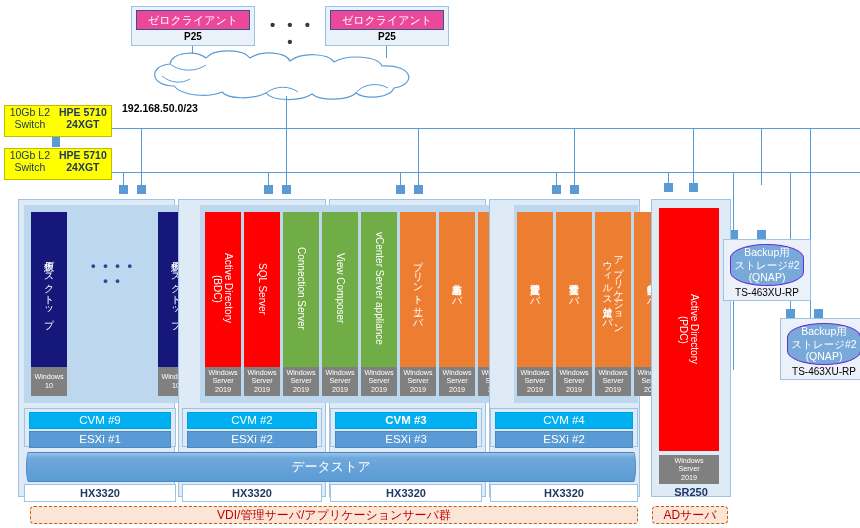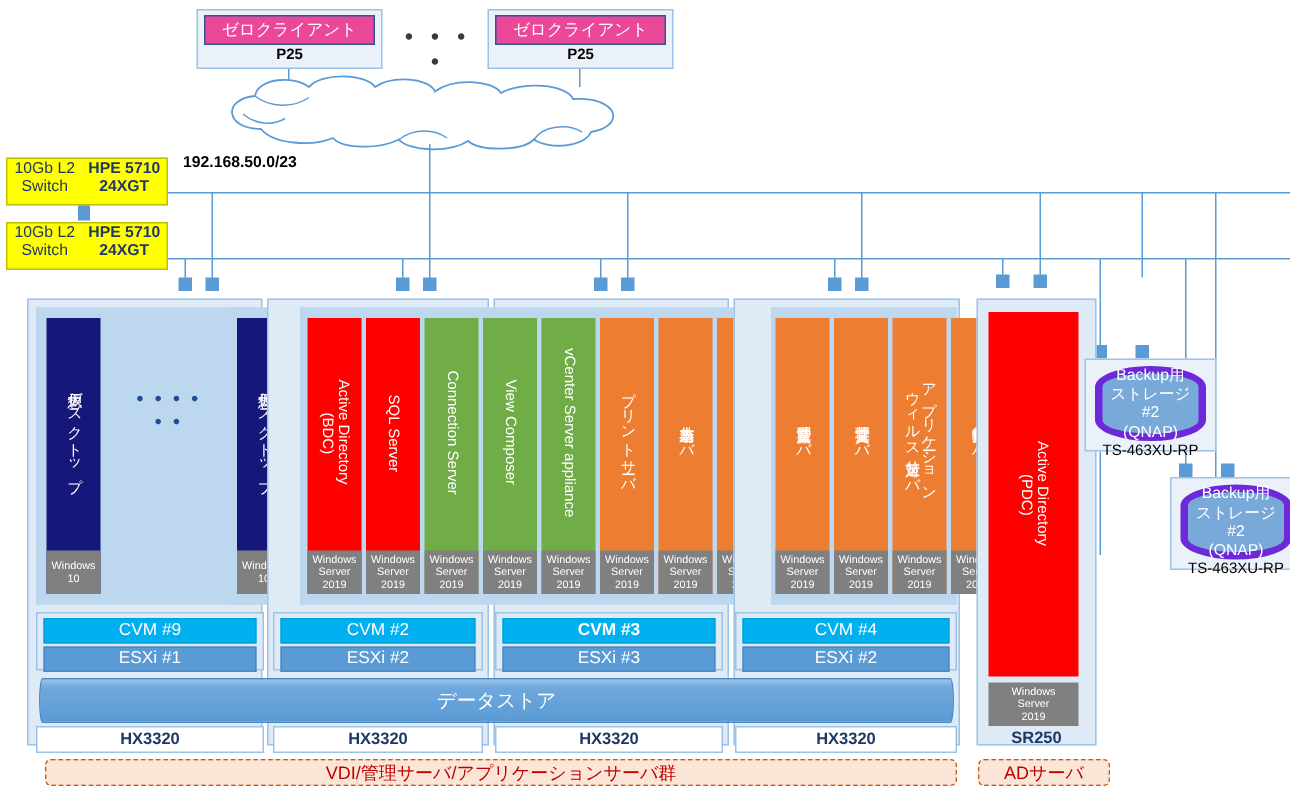--- a/index.html
+++ b/index.html
@@ -53,21 +53,21 @@
   .ds{background:linear-gradient(180deg,#9DC3E6 0%,#6FA8DC 18%,#5B9BD5 100%);
       border:1px solid #4A86C8;border-radius:4px/26px;
       color:#fff;font-size:13px;display:flex;align-items:center;
       justify-content:center;}
 
   .hxlbl{border:1px solid #9DC3E6;background:#fff;color:#1F3864;
          font-size:11px;font-weight:bold;text-align:center;line-height:16px;}
 
   
   .stgbox{border:1px solid #9DC3E6;background:#EAF1F9;text-align:center;}
-  .cyl{background:#78A9D8;border:5px solid #6d28d9;border-radius:50%/14px;
+  .cyl{background:#78A9D8;border:1px solid #6d28d9;border-radius:50%/14px;
        color:#fff;font-size:10.5px;line-height:12.5px;display:flex;
        align-items:center;justify-content:center;}
   .stglbl{font-size:10px;font-weight:normal;color:#000;line-height:12px;}
 
   
   .grp{border:1px dashed #C55A11;background:#FBE5D6;border-radius:4px;
        color:#C00000;font-size:12px;display:flex;align-items:center;
        justify-content:center;}
 </style>
 </head>
@@ -330,13 +330,13 @@
 <div class="abs stgbox" style="left:780px;top:318px;width:88px;height:62px;">
   <div class="cyl" style="margin:4px 6px 1px 6px;height:40px;flex-direction:column;">
     <div>Backup用</div>
     <div>ストレージ#2</div>
     <div>(QNAP)</div>
   </div>
   <div class="stglbl">TS-463XU-RP</div>
 </div>
 
 <div class="abs grp" style="left:30px;top:506px;width:608px;height:18px;">VDI/管理サーバ/アプリケーションサーバ群</div>
-<div class="abs grp" style="left:652px;top:506px;width:88px;height:18px;">ADサーバ</div>
+<div class="abs grp" style="left:652px;top:506px;width:76px;height:18px;">ADサーバ</div>
 
 </body></html>

